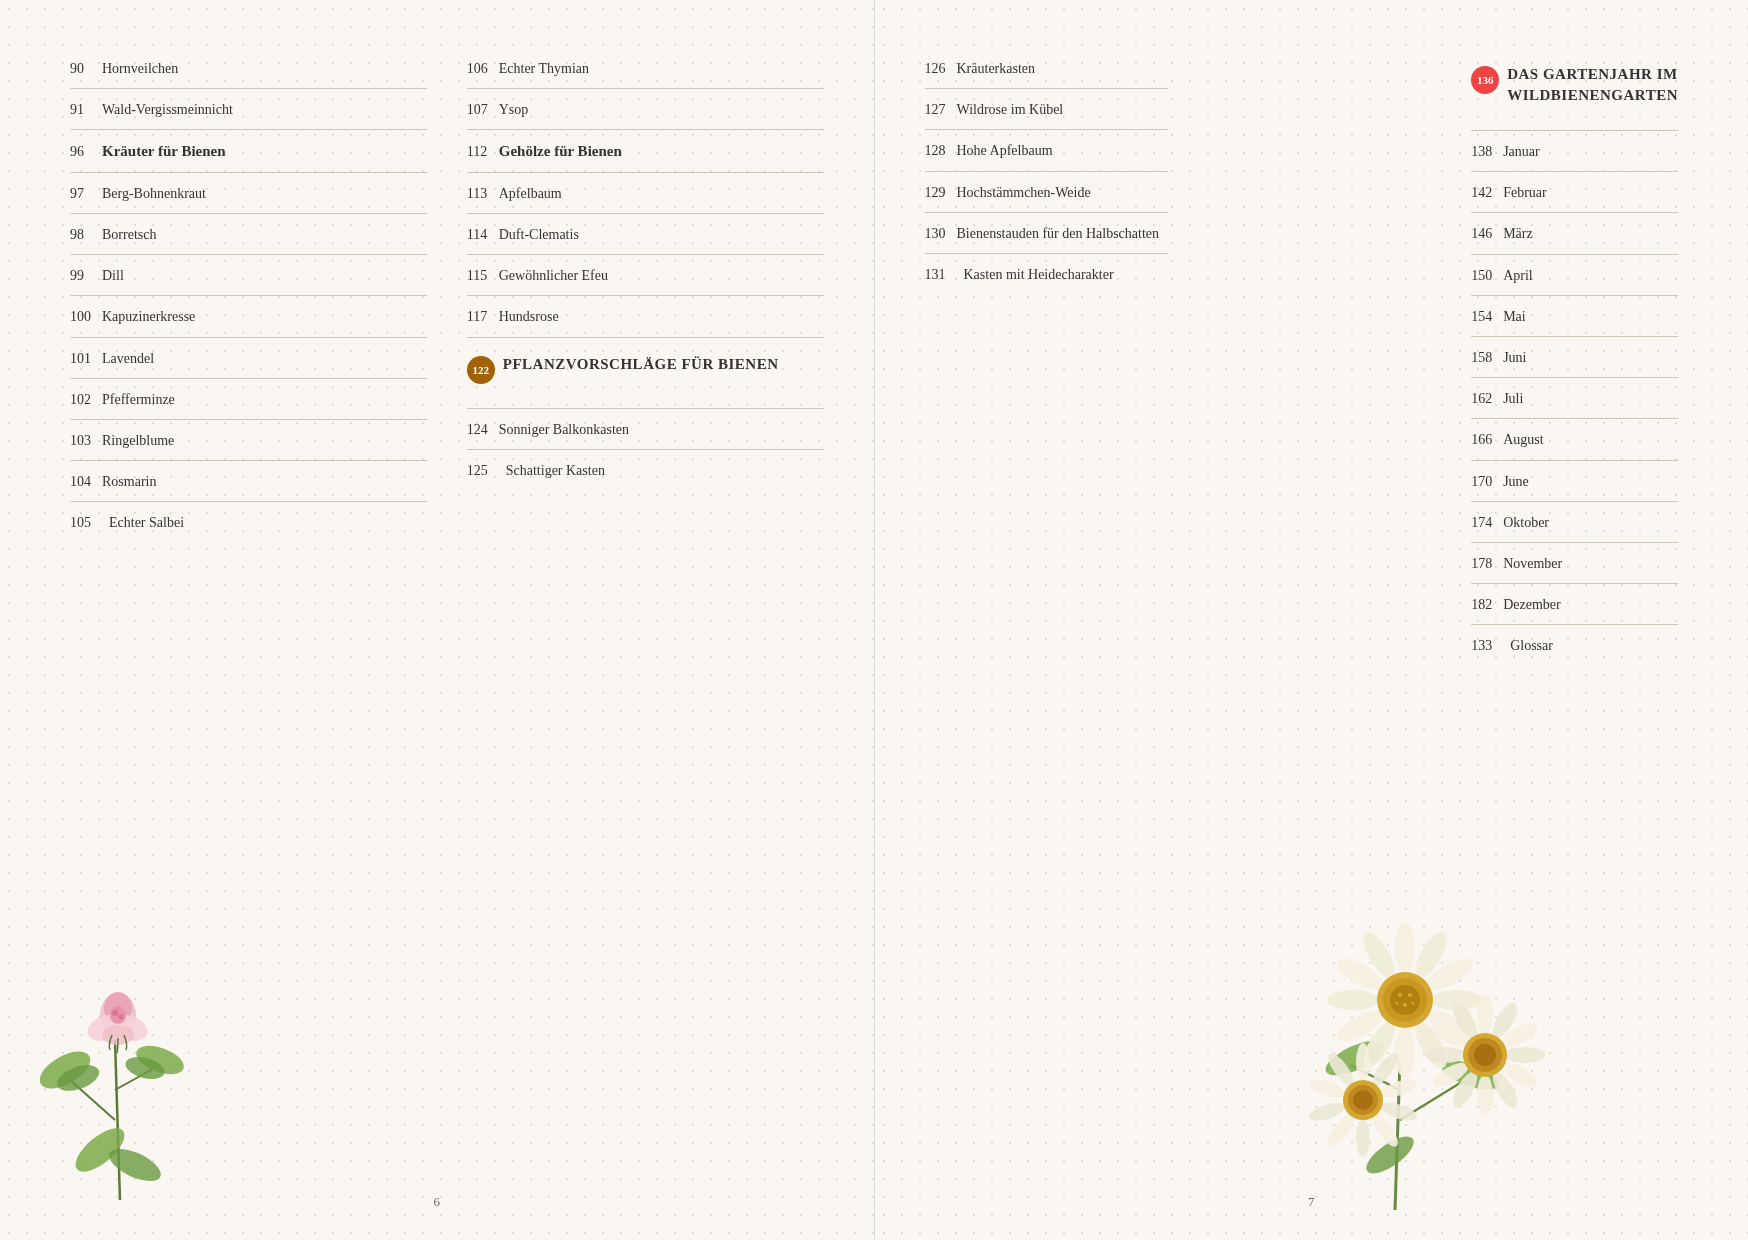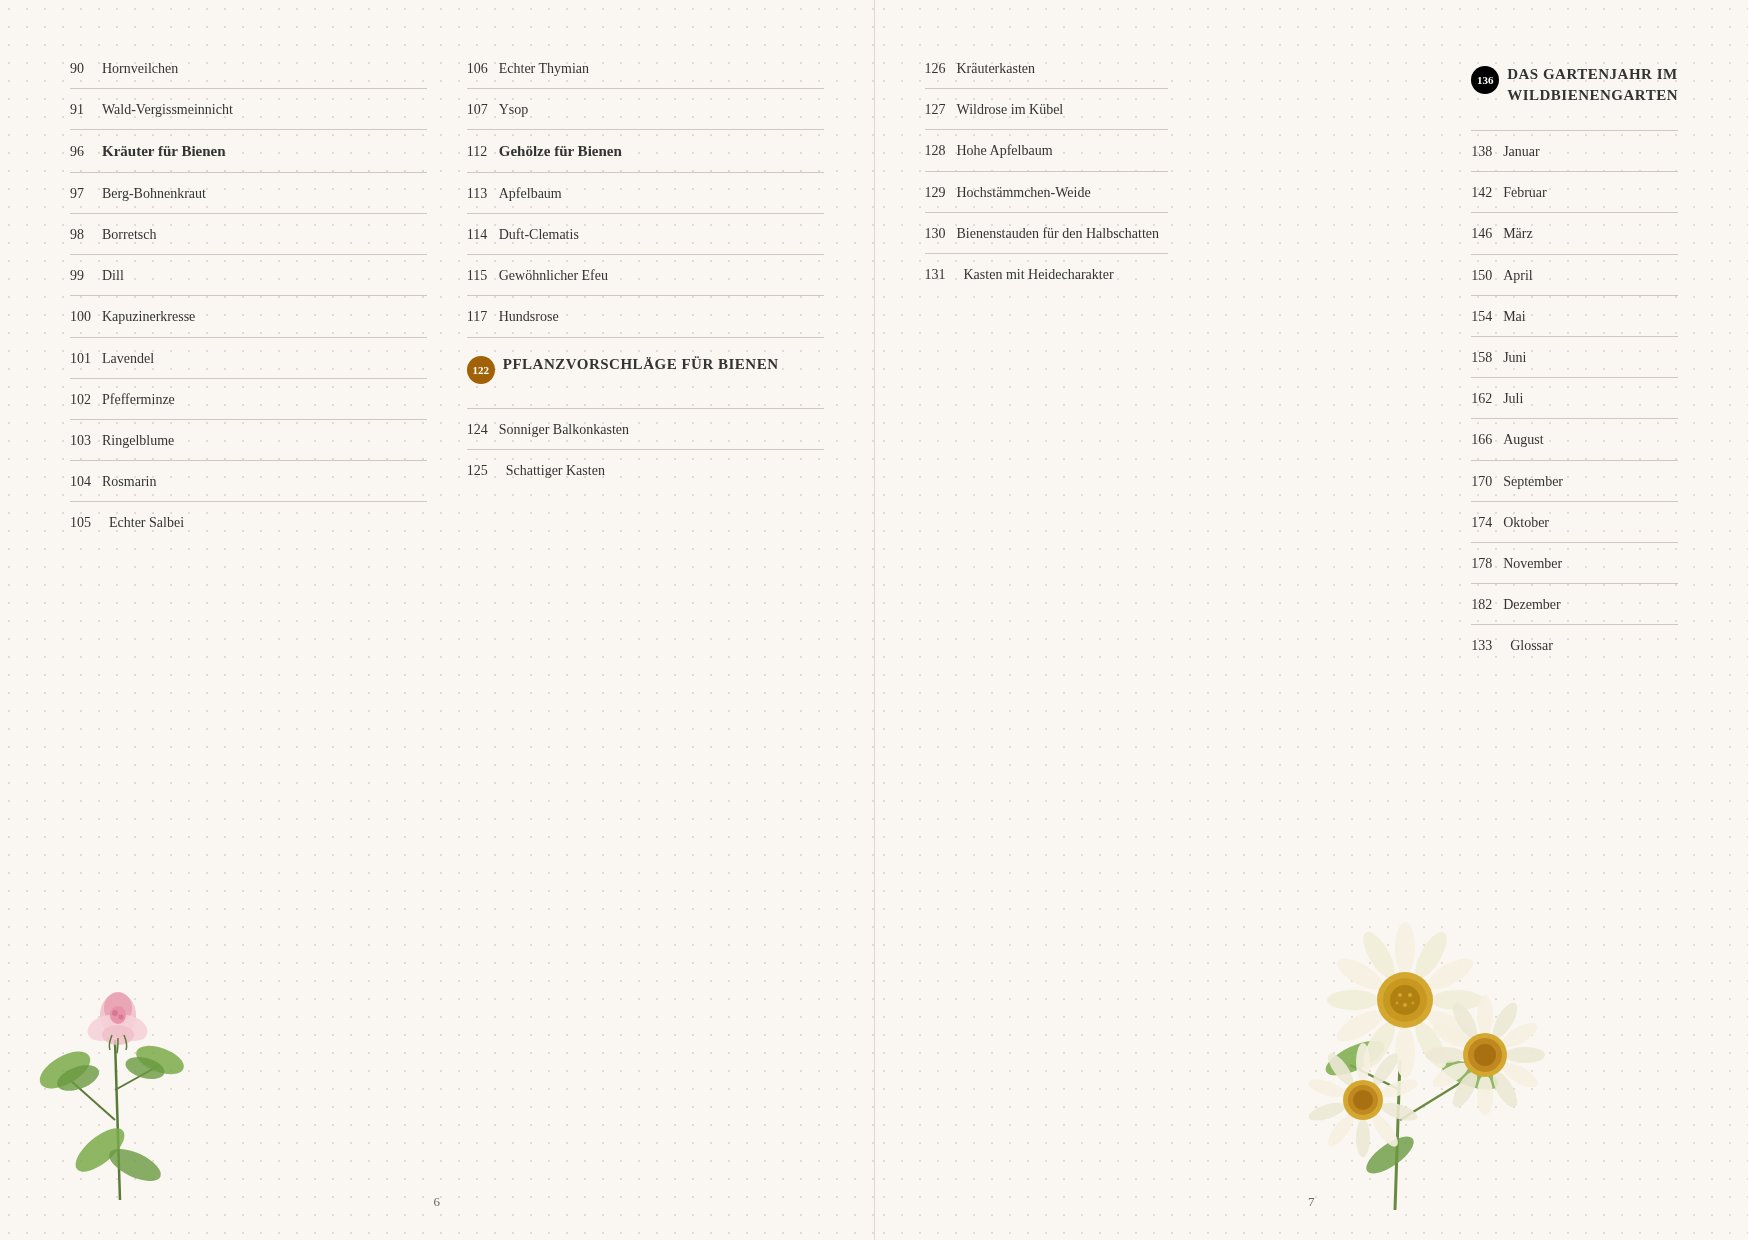--- a/index.html
+++ b/index.html
@@ -105,21 +105,21 @@
       flex-shrink: 0;
       margin-right: 8px;
       margin-top: 2px;
     }
 
     .circle-badge.pink {
       background-color: #a16207;
     }
 
     .circle-badge.orange {
-      background-color: #000000;
+      background-color: #ef4444;
     }
 
     .section-heading-text {
       font-size: 15px;
       font-weight: bold;
       color: #333;
       line-height: 1.4;
       text-transform: uppercase;
       letter-spacing: 0.5px;
     }
@@ -394,21 +394,21 @@
           <div class="toc-entry">
             <span class="toc-num">162</span>
             <span class="toc-label">Juli</span>
           </div>
           <div class="toc-entry">
             <span class="toc-num">166</span>
             <span class="toc-label">August</span>
           </div>
           <div class="toc-entry">
             <span class="toc-num">170</span>
-            <span class="toc-label">September</span>
+            <span class="toc-label">June</span>
           </div>
           <div class="toc-entry">
             <span class="toc-num">174</span>
             <span class="toc-label">Oktober</span>
           </div>
           <div class="toc-entry">
             <span class="toc-num">178</span>
             <span class="toc-label">November</span>
           </div>
           <div class="toc-entry">

